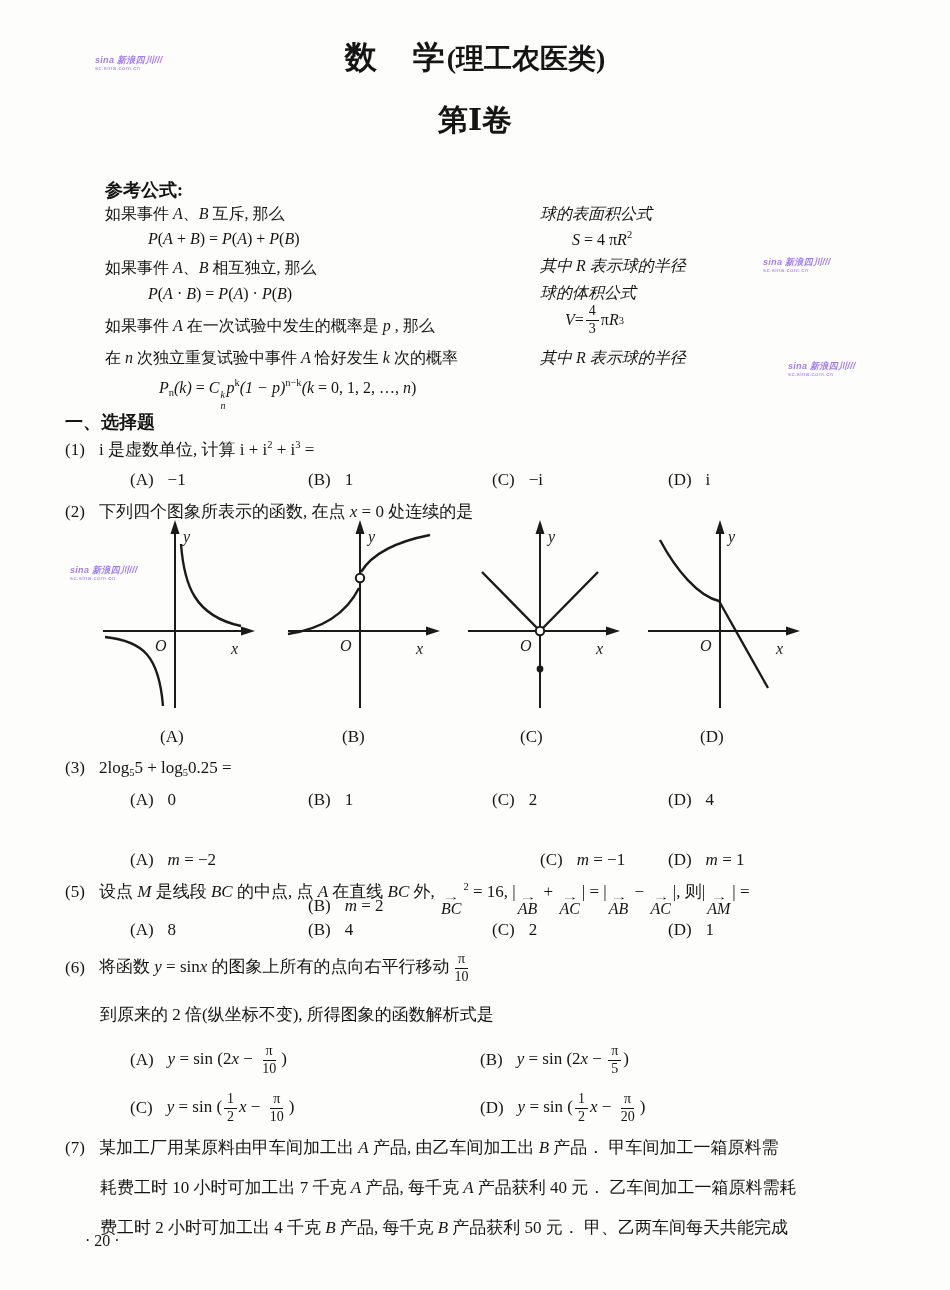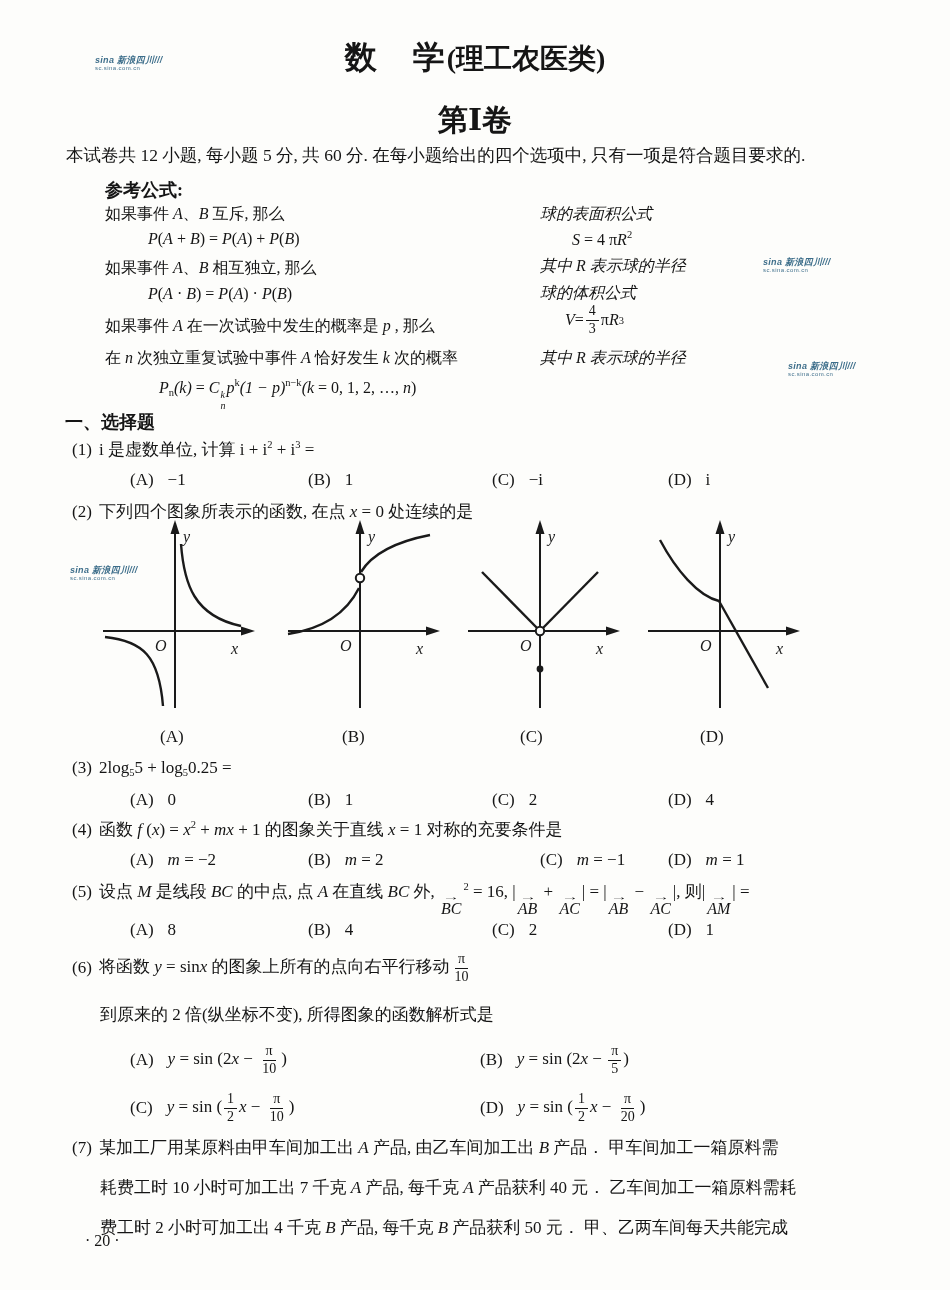--- a/index.html
+++ b/index.html
@@ -14,41 +14,41 @@
   .title-main{font-size:32px;font-weight:bold;letter-spacing:2px;}
   .title-paren{font-size:28px;font-weight:bold;}
   .juan{left:0;top:100px;width:950px;text-align:center;font-size:30px;font-weight:bold;}
   .intro{left:66px;top:143px;font-size:17.5px;}
   
   .refhead{font-weight:bold;font-size:18px;}
   .refline{font-size:16px;}
   .kai{font-style:italic;}
   
   .sechead{font-weight:bold;font-size:18px;}
-  .qline{font-size:17px;text-align:center;}
+  .qline{font-size:17px;}
   .qnum{display:inline-block;min-width:34px;}
   .optrow{left:0;top:0;width:950px;height:26px;}
   .opt{position:absolute;top:0;font-size:17px;}
   .opt .ov{margin-left:14px;}
   .flexline{display:flex;align-items:center;height:44px;}
   
   sup{font-size:10.5px;vertical-align:7px;}
   sub{font-size:10.5px;vertical-align:-3px;}
   .frac{display:inline-flex;flex-direction:column;align-items:center;vertical-align:middle;font-size:14px;line-height:1.15;margin:0 2px;}
   .fn{border-bottom:1.2px solid currentColor;padding:0 3px;}
   .fd{padding:0 3px;}
   .ss{display:inline-flex;flex-direction:column;align-items:flex-start;font-size:10px;line-height:1.05;vertical-align:-5px;margin:0 1px 0 1px;font-style:italic;}
   .vec{display:inline-flex;flex-direction:column;align-items:center;line-height:1;vertical-align:-3px;margin:0 2px;}
   .va{font-size:10px;height:9px;transform:scaleX(1.7);}
   .vb{font-size:16px;font-style:italic;}
   
   .svglab{font-family:"Liberation Serif","DejaVu Serif",serif;font-style:italic;font-size:16px;fill:#1a1a1a;}
   .glabel{font-size:17px;}
   
-  .wm{color:#0c4a6e;opacity:.8;line-height:1.05;font-family:"Liberation Sans","DejaVu Sans",sans-serif;}
+  .wm{color:#8b5cf6;opacity:.8;line-height:1.05;font-family:"Liberation Sans","DejaVu Sans",sans-serif;}
   .wm .b{font-size:9px;font-weight:bold;font-style:italic;letter-spacing:.3px;}
   .wm .u{font-size:6px;letter-spacing:.4px;}
   .footer{font-size:16px;}
 </style>
 </head>
 <body>
 
 <div class="page">
 
   <div class="abs wm" style="left:95px;top:56px;">
@@ -65,21 +65,20 @@
   </div>
   <div class="abs wm" style="left:70px;top:566px;">
     <div class="b">sina 新浪四川///</div>
     <div class="u">sc.sina.com.cn</div>
   </div>
 
   <div class="abs title-row">
     <span class="title-main">数　学</span><span class="title-paren">(理工农医类)</span>
   </div>
   <div class="abs juan">第Ⅰ卷</div>
-  <div class="abs intro">本试卷共 12 小题, 每小题 5 分, 共 60 分. 在每小题给出的四个选项中, 只有一项是符合题目要求的.</div>
 
   <div class="abs refhead" style="left:105px;top:178px;">参考公式:</div>
 
   <div class="abs refline" style="left:105px;top:204px;"><span>如果事件 </span><i>A</i><span>、</span><i>B</i><span> 互斥, 那么</span></div>
   <div class="abs refline" style="left:148px;top:230px;"><i>P</i><span>(</span><i>A</i><span> + </span><i>B</i><span>) = </span><i>P</i><span>(</span><i>A</i><span>) + </span><i>P</i><span>(</span><i>B</i><span>)</span></div>
   <div class="abs refline" style="left:105px;top:258px;"><span>如果事件 </span><i>A</i><span>、</span><i>B</i><span> 相互独立, 那么</span></div>
   <div class="abs refline" style="left:148px;top:285px;"><i>P</i><span>(</span><i>A</i><span> · </span><i>B</i><span>) = </span><i>P</i><span>(</span><i>A</i><span>) · </span><i>P</i><span>(</span><i>B</i><span>)</span></div>
   <div class="abs refline" style="left:105px;top:316px;"><span>如果事件 </span><i>A</i><span> 在一次试验中发生的概率是 </span><i>p</i><span> , 那么</span></div>
   <div class="abs refline" style="left:105px;top:348px;"><span>在 </span><i>n</i><span> 次独立重复试验中事件 </span><i>A</i><span> 恰好发生 </span><i>k</i><span> 次的概率</span></div>
   <div class="abs refline" style="left:135px;top:377px;margin-left:24px;"><i>P</i><sub>n</sub><i>(k)</i><span> = </span><i>C</i><span class="ss">
@@ -181,26 +180,23 @@
   <div class="abs qline" style="left:65px;top:758px;">
     <span class="qnum">(3)</span><span><span>2log</span><sub>5</sub><span>5 + log</span><sub>5</sub><span>0.25 =</span></span>
   </div>
   <div class="abs optrow" style="top:790px;">
     <span class="opt" style="left:130px;"><span>(A)</span><span class="ov"><span>0</span></span></span>
     <span class="opt" style="left:308px;"><span>(B)</span><span class="ov"><span>1</span></span></span>
     <span class="opt" style="left:492px;"><span>(C)</span><span class="ov"><span>2</span></span></span>
     <span class="opt" style="left:668px;"><span>(D)</span><span class="ov"><span>4</span></span></span>
   </div>
 
-  <div class="abs qline" style="left:65px;top:818px;">
-    <span class="qnum">(4)</span><span><span>函数 </span><i>f</i><span> (</span><i>x</i><span>) = </span><i>x</i><sup>2</sup><span> + </span><i>mx</i><span> + 1 的图象关于直线 </span><i>x</i><span> = 1 对称的充要条件是</span></span>
-  </div>
   <div class="abs optrow" style="top:850px;">
     <span class="opt" style="left:130px;"><span>(A)</span><span class="ov"><i>m</i><span> = −2</span></span></span>
-    <span class="opt" style="left:308px;"><span>(B)</span><span class="ov"><i>m</i><span> = 2</span></span></span>
+    <span class="opt" style="left:308px;margin-top:46px;"><span>(B)</span><span class="ov"><i>m</i><span> = 2</span></span></span>
     <span class="opt" style="left:492px;margin-left:48px;"><span>(C)</span><span class="ov"><i>m</i><span> = −1</span></span></span>
     <span class="opt" style="left:668px;"><span>(D)</span><span class="ov"><i>m</i><span> = 1</span></span></span>
   </div>
 
   <div class="abs qline" style="left:65px;top:880px;">
     <span class="qnum">(5)</span><span><span>设点 </span><i>M</i><span> 是线段 </span><i>BC</i><span> 的中点, 点 </span><i>A</i><span> 在直线 </span><i>BC</i><span> 外, </span><span class="vec">
           <span class="va">→</span>
           <span class="vb">BC</span>
         </span><sup>2</sup><span> = 16, |</span><span class="vec">
           <span class="va">→</span>

